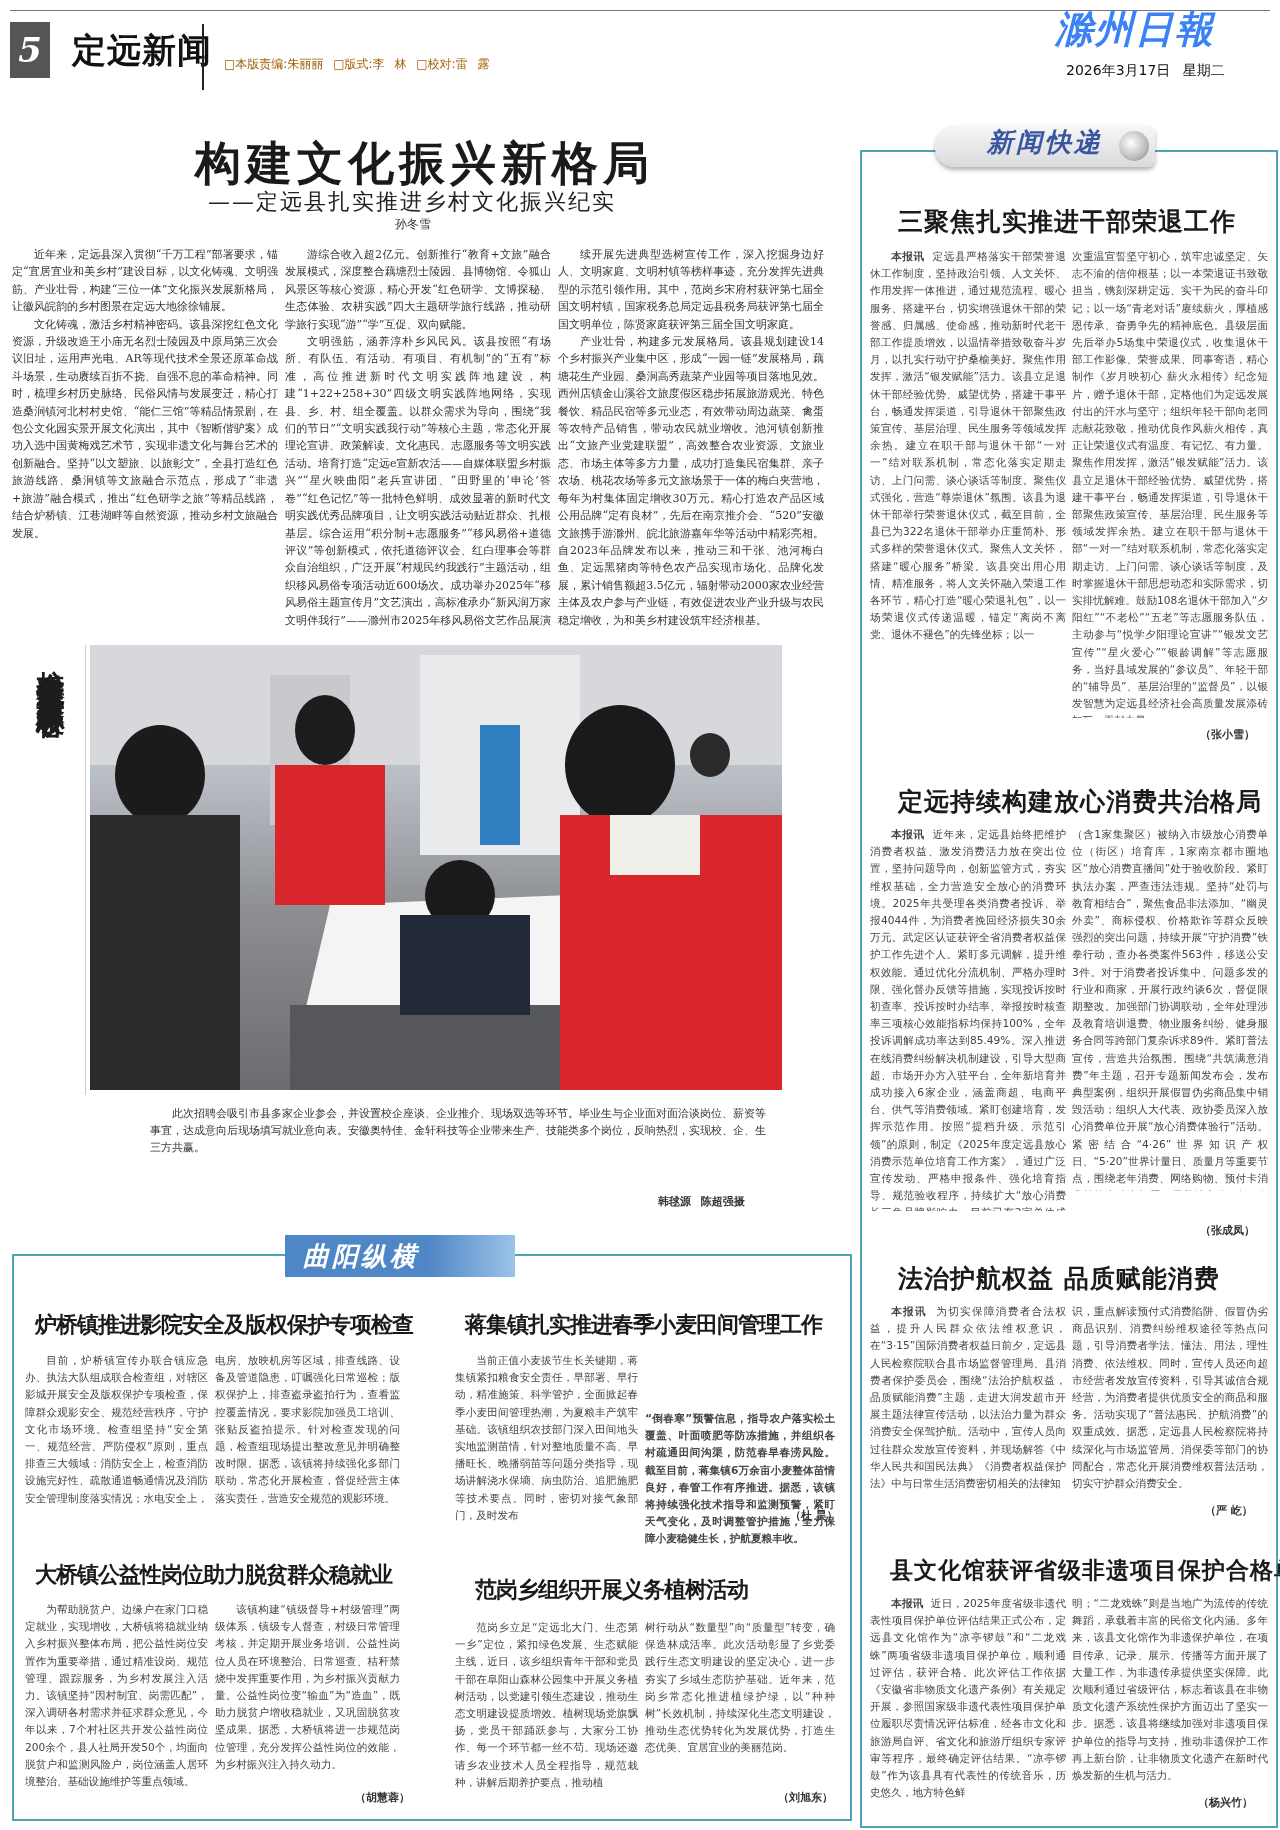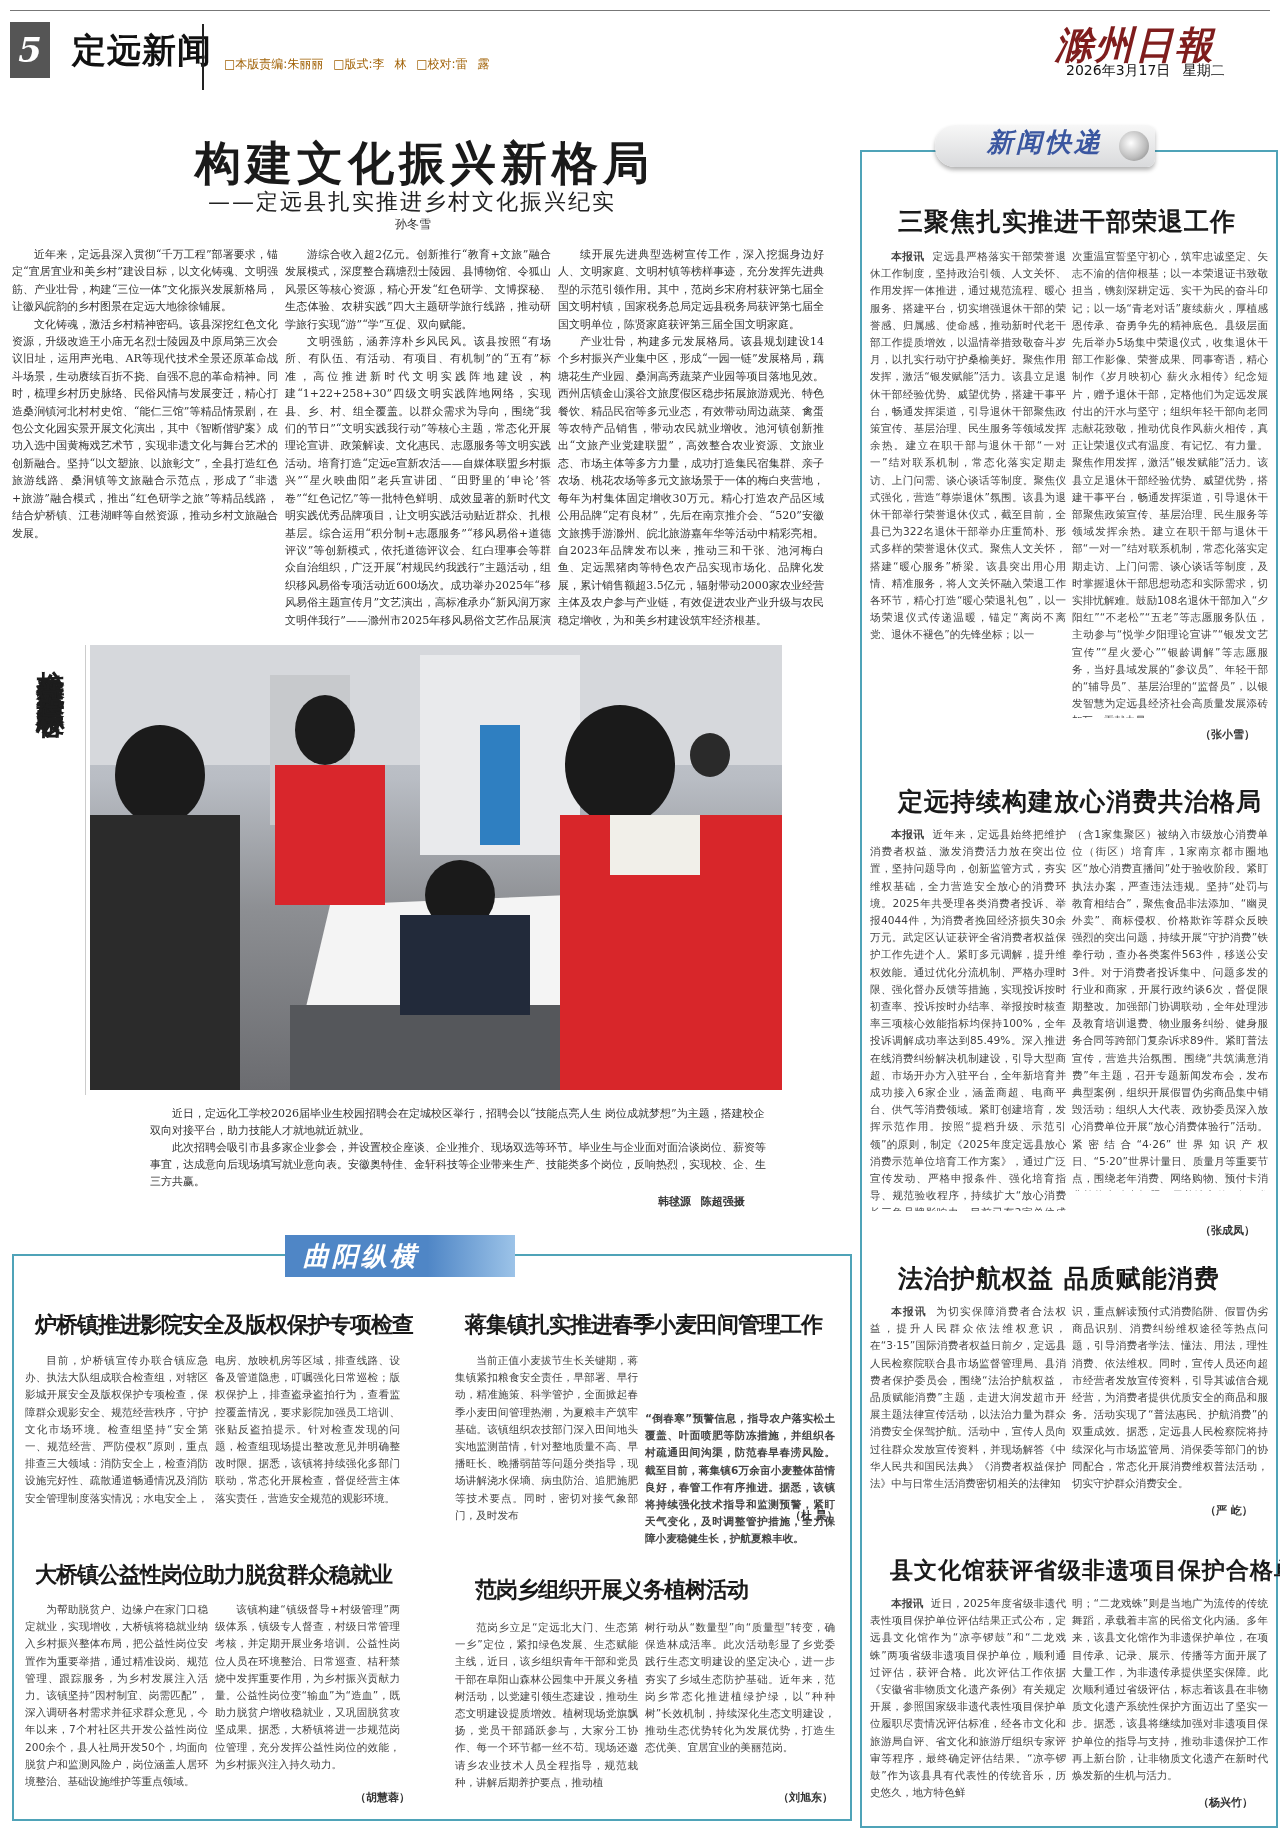--- a/index.html
+++ b/index.html
@@ -8,21 +8,21 @@
 
   .abs { position: absolute; }
 
   
   .top-rule { left: 10px; top: 10px; width: 1260px; height: 1px; background: #777; }
   .page-num { left: 10px; top: 22px; width: 40px; height: 56px; background: #555; color: #fff;
               font: italic bold 34px "DejaVu Serif", serif; display:flex; align-items:center; justify-content:center; }
   .section-name { left: 72px; top: 28px; font: bold 34px "DejaVu Serif", serif; color:#111; letter-spacing: 1px; }
   .head-divider { left: 202px; top: 24px; width: 2px; height: 66px; background: #222; }
   .credits { left: 224px; top: 56px; font: 12px "DejaVu Sans", sans-serif; color:#a16207; word-spacing: 6px; }
-  .paper-name { left: 1055px; top: 20px; font: bold 38px "DejaVu Serif", serif; color: #7f1d1d; letter-spacing: 2px; font-style: italic; }
+  .paper-name { left: 1055px; top: 4px; font: bold 38px "DejaVu Serif", serif; color: #3b82f6; letter-spacing: 2px; font-style: italic; }
   .paper-date { left: 1066px; top: 62px; font: 14px "DejaVu Sans", sans-serif; color:#111; word-spacing: 8px; }
 
   
   .lead-title { left: 195px; top: 133px; font: bold 46px "DejaVu Serif", serif; color:#1a1a1a; letter-spacing: 5px; }
   .lead-sub { left: 208px; top: 187px; font: 22px "DejaVu Sans", sans-serif; color:#222; letter-spacing: 2px; }
   .lead-author { left: 395px; top: 216px; font: 12px "DejaVu Sans", sans-serif; color:#333; }
   .col { font: 11px/17.4px "DejaVu Serif", serif; color:#333; text-align: justify; overflow: hidden; }
   .col p { text-indent: 2em; }
 
   
@@ -96,21 +96,20 @@
     <rect x="185" y="120" width="110" height="140" fill="#d9262c"></rect>
     <ellipse cx="370" cy="250" rx="35" ry="35" fill="#1a1a1a"></ellipse>
     <rect x="310" y="270" width="130" height="100" fill="#222a3a"></rect>
     <ellipse cx="530" cy="120" rx="55" ry="60" fill="#1a1a1a"></ellipse>
     <rect x="470" y="170" width="222" height="275" fill="#d8262a"></rect>
     <rect x="520" y="170" width="90" height="60" fill="#f1efe9"></rect>
     <ellipse cx="620" cy="110" rx="20" ry="22" fill="#2a2a2a"></ellipse>
   </svg>
 </div>
 <div class="abs caption">
-  <p>近日，定远化工学校2026届毕业生校园招聘会在定城校区举行，招聘会以“技能点亮人生 岗位成就梦想”为主题，搭建校企双向对接平台，助力技能人才就地就近就业。</p>
   <p>此次招聘会吸引市县多家企业参会，并设置校企座谈、企业推介、现场双选等环节。毕业生与企业面对面洽谈岗位、薪资等事宜，达成意向后现场填写就业意向表。安徽奥特佳、金轩科技等企业带来生产、技能类多个岗位，反响热烈，实现校、企、生三方共赢。</p>
 </div>
 <div class="abs photo-credit">韩毬源 陈超强摄</div>
 
 <div class="abs box" style="left:860px; top:150px; width:418px; height:1678px;"></div>
 <div class="abs banner-news">
   <span>新闻快递</span>
   <div class="roll"></div>
 </div>
 

